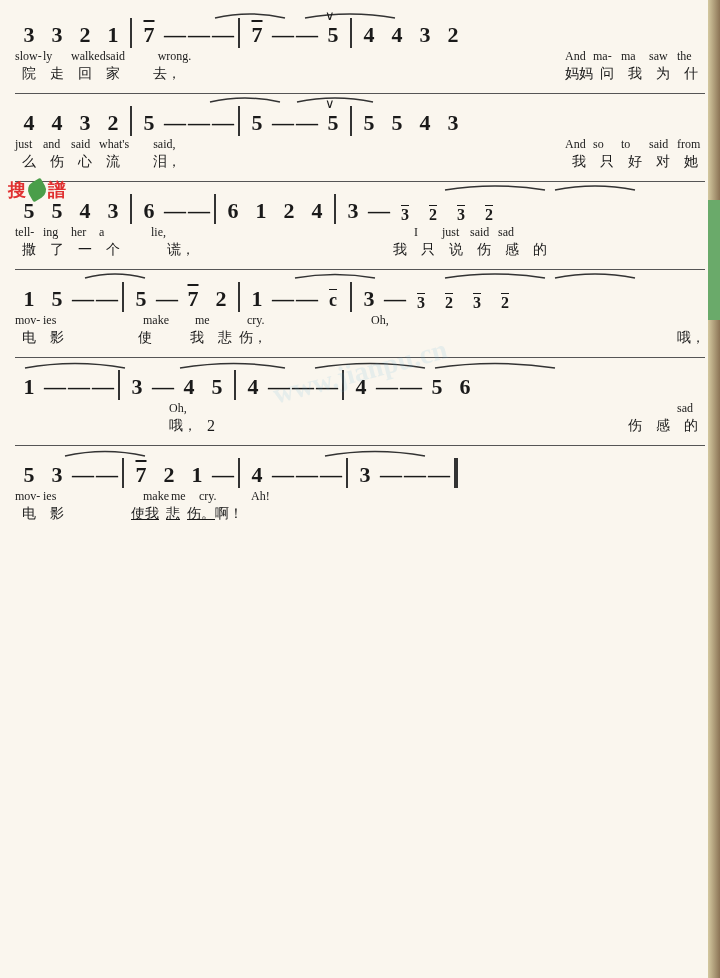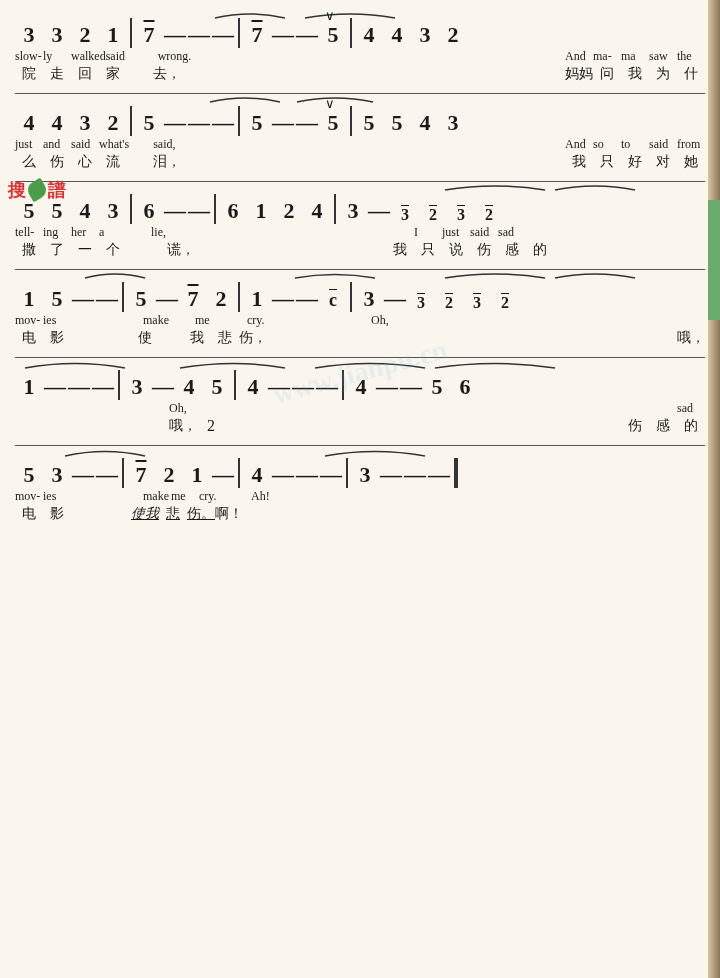--- a/index.html
+++ b/index.html
@@ -517,20 +517,20 @@
       <span class="lw">make</span>
       <span class="lw">me</span>
       <span class="lw">cry.</span>
       <span class="lg"></span>
       <span class="lw">Ah!</span>
     </div>
     <div class="cn-lyrics">
       <span class="lc">电</span>
       <span class="lc">影</span>
       <span class="lc" style="min-width:60px;"></span>
-      <span class="lc" style="text-decoration:underline;font-style:italic;">使我</span>
+      <span class="lc" style="text-decoration:underline;">使我</span>
       <span class="lc" style="text-decoration:underline;">悲</span>
       <span class="lc" style="text-decoration:underline;">伤。</span>
       <span class="lc">啊！</span>
     </div>
   </div>
 
 </div>
 
 </body></html>

